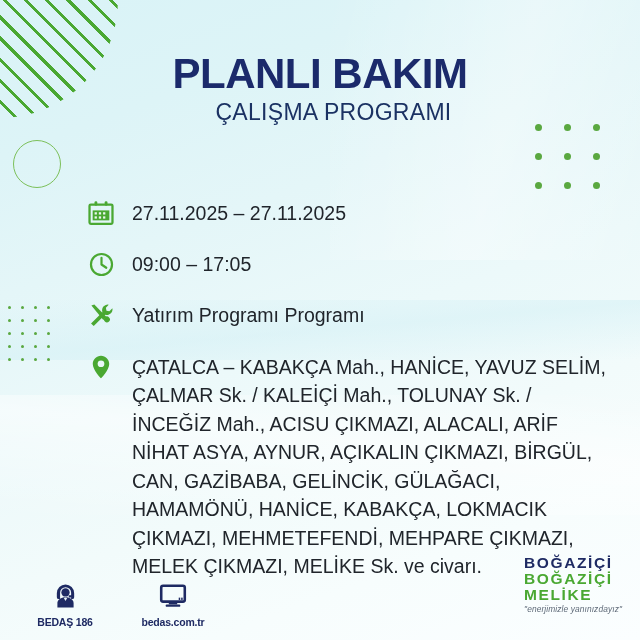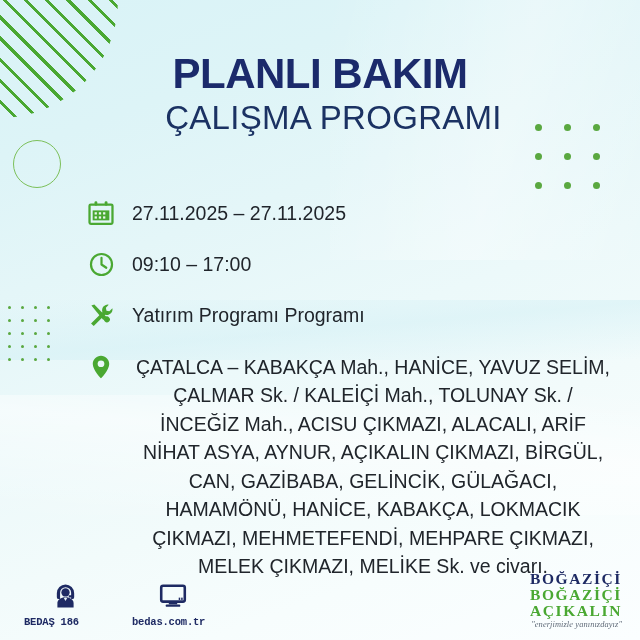--- a/index.html
+++ b/index.html
@@ -94,39 +94,38 @@
   }
   .title-main {
     font-size:42px;
     font-weight:bold;
     letter-spacing:-0.5px;
     color:#1b2a6b;
     line-height:1.04;
   }
   .title-sub {
     margin-top:4px;
-    font-size:33px;
+    font-size:23px;
     font-weight:normal;
     letter-spacing:0.3px;
     color:#1b3263;
     line-height:1.1;
     padding-left:27px;
   }
 
   
   .info {
     position:absolute;
     left:86px; top:198px;
     right:26px;
   }
   .row {
     display:flex;
     align-items:flex-start;
     margin-bottom:21px;
-    text-align:center;
   }
   .row:last-child { margin-bottom:8px; }
   .row .ico {
     flex:0 0 30px;
     width:30px; height:30px;
     display:flex; align-items:center; justify-content:center;
     margin-right:16px;
   }
   .row .txt {
     font-size:19.5px;
@@ -145,41 +144,40 @@
   }
   .contacts {
     position:absolute;
     left:24px; bottom:2px;
     display:flex;
     align-items:flex-end;
     gap:26px;
   }
   .contact {
     width:82px;
+    text-align:center;
     color:#1e2a63;
-    font-family:Liberation Mono, monospace;
   }
   .contact .cico {
     height:30px;
     display:flex; align-items:flex-end; justify-content:center;
     margin-bottom:6px;
   }
   .contact .clabel {
     font-size:10.5px;
     font-weight:bold;
     letter-spacing:-0.2px;
     white-space:nowrap;
   }
 
   .brand {
     position:absolute;
-    right:18px; bottom:0;
-    text-align:right;
+    right:18px; bottom:16px;
+    text-align:left;
     line-height:1.02;
-    font-family:Liberation Serif, serif;
   }
   .brand .b1 {
     font-size:15.5px; font-weight:bold;
     letter-spacing:1.6px; color:#1e2a63;
   }
   .brand .b2, .brand .b3 {
     font-size:15.5px; font-weight:bold;
     letter-spacing:1.6px; color:#4aa832;
   }
   .brand .b4 {
@@ -264,21 +262,21 @@
       <span class="txt">27.11.2025 – 27.11.2025</span>
     </div>
 
     <div class="row row-time">
       <span class="ico">
         <svg width="25" height="25" viewBox="0 0 24 24" aria-hidden="true">
           <circle cx="12" cy="12" r="10.1" fill="none" stroke="#4aa832" stroke-width="2.1"></circle>
           <path d="M12 5.6V12l4.6 3.1" fill="none" stroke="#4aa832" stroke-width="2.1" stroke-linecap="round" stroke-linejoin="round"></path>
         </svg>
       </span>
-      <span class="txt">09:10 – 17:00</span>
+      <span class="txt">09:00 – 17:05</span>
     </div>
 
     <div class="row row-work">
       <span class="ico">
         <svg width="27" height="27" viewBox="0 0 24 24" aria-hidden="true">
           <g fill="#4aa832">
             <path d="M3.0 3.1 L5.6 2.2 L16.2 13.2 L13.6 15.9 Z"></path>
             <path d="M15.0 17.4 a2.6 2.6 0 1 0 3.7 -3.7 a2.6 2.6 0 0 0 -3.7 3.7 Z"></path>
             <path d="M18.4 2.4 a5.0 5.0 0 0 0 -5.6 6.6 L2.7 19.0 l2.4 2.4 L15.2 11.3 a5.0 5.0 0 0 0 6.5 -5.7 l-2.7 2.7 -2.6 -.5 -.5 -2.6 Z"></path>
           </g>
@@ -330,19 +328,19 @@
         </div>
         <div class="clabel">bedas.com.tr</div>
       </div>
 
 
     </div>
 
     <div class="brand">
       <div class="b1">BOĞAZİÇİ</div>
       <div class="b2">BOĞAZİÇİ</div>
-      <div class="b3">AÇIKALIN</div>
+      <div class="b3">MELİKE</div>
       <div class="b4">"enerjimizle yanınızdayız"</div>
     </div>
 
   </div>
 
 </div>
 
 </body></html>

